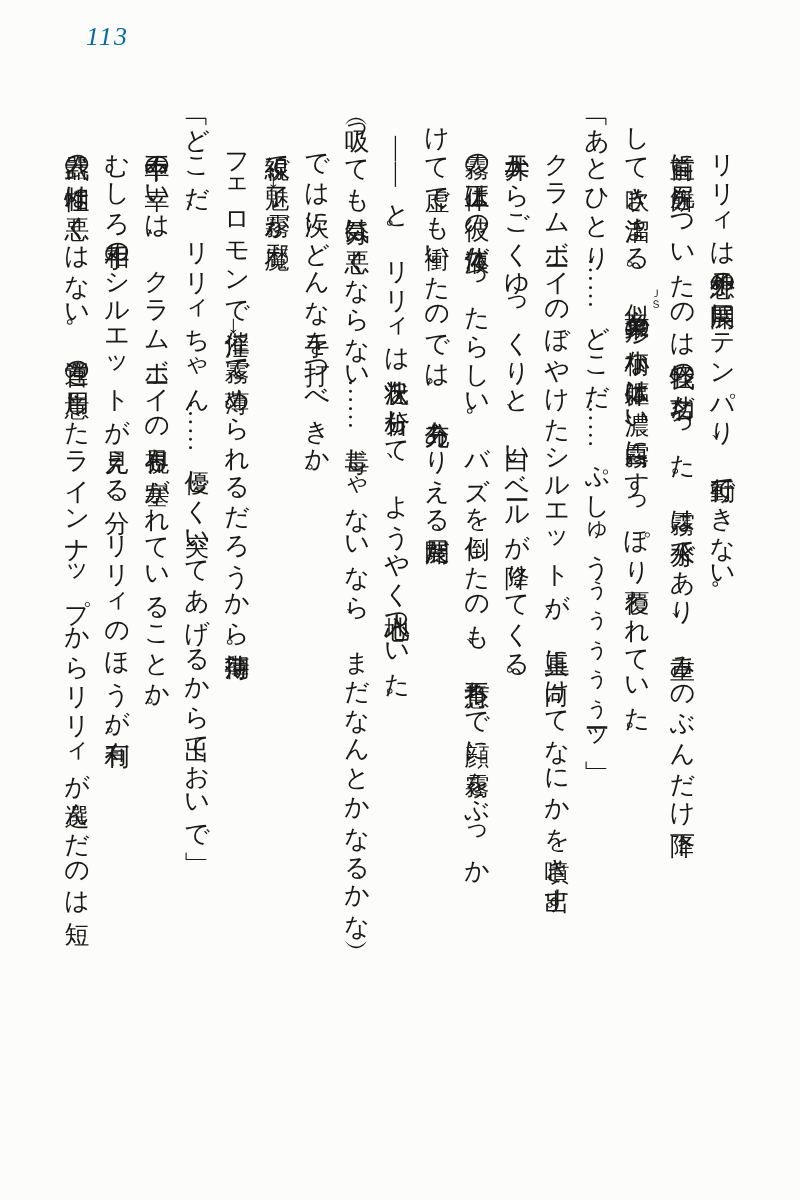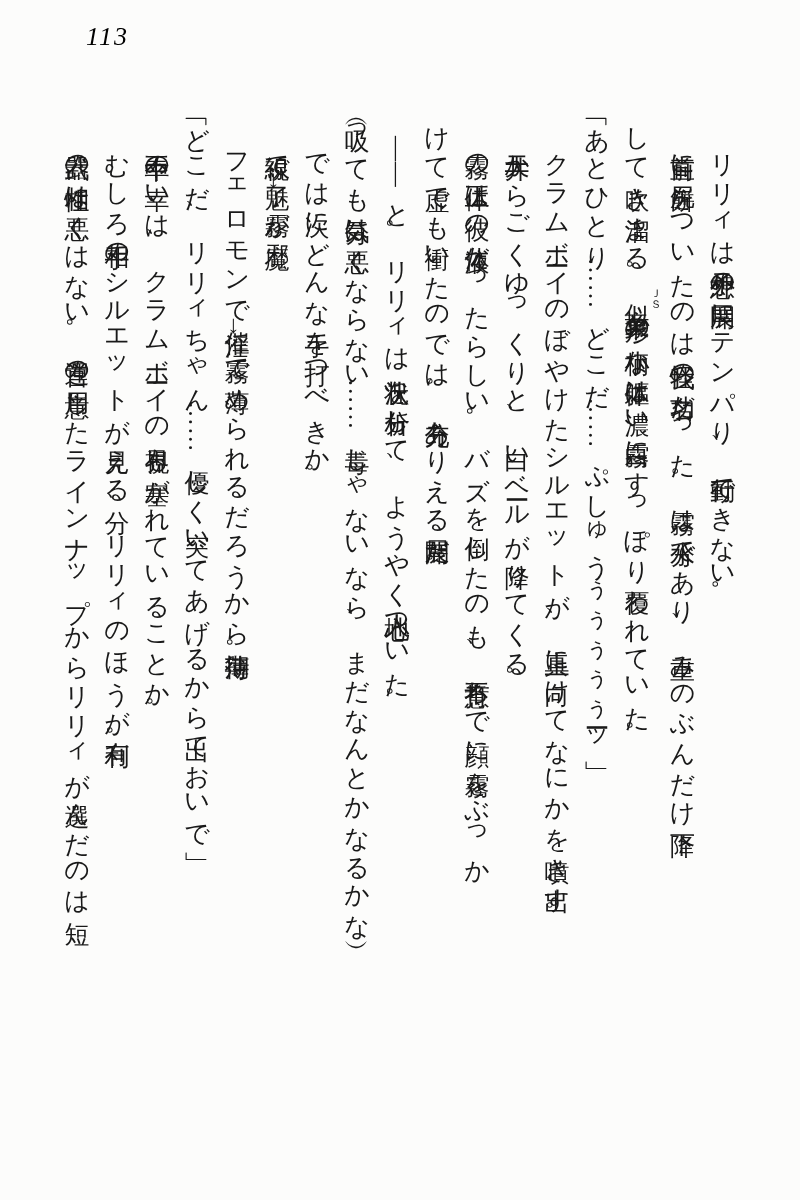--- a/index.html
+++ b/index.html
@@ -14,21 +14,21 @@
     overflow: hidden;
   }
   .page-number {
     position: absolute;
     top: 22px;
     left: 86px;
     font-family: "Liberation Serif", serif;
     font-style: italic;
     font-size: 26px;
     letter-spacing: 2px;
-    color: #000000;
+    color: #0369a1;
   }
   .text-block {
     position: absolute;
     top: 110px;
     right: 58px;
     height: 984px;
     writing-mode: vertical-rl;
     -webkit-writing-mode: vertical-rl;
     text-orientation: mixed;
     -webkit-text-orientation: mixed;

